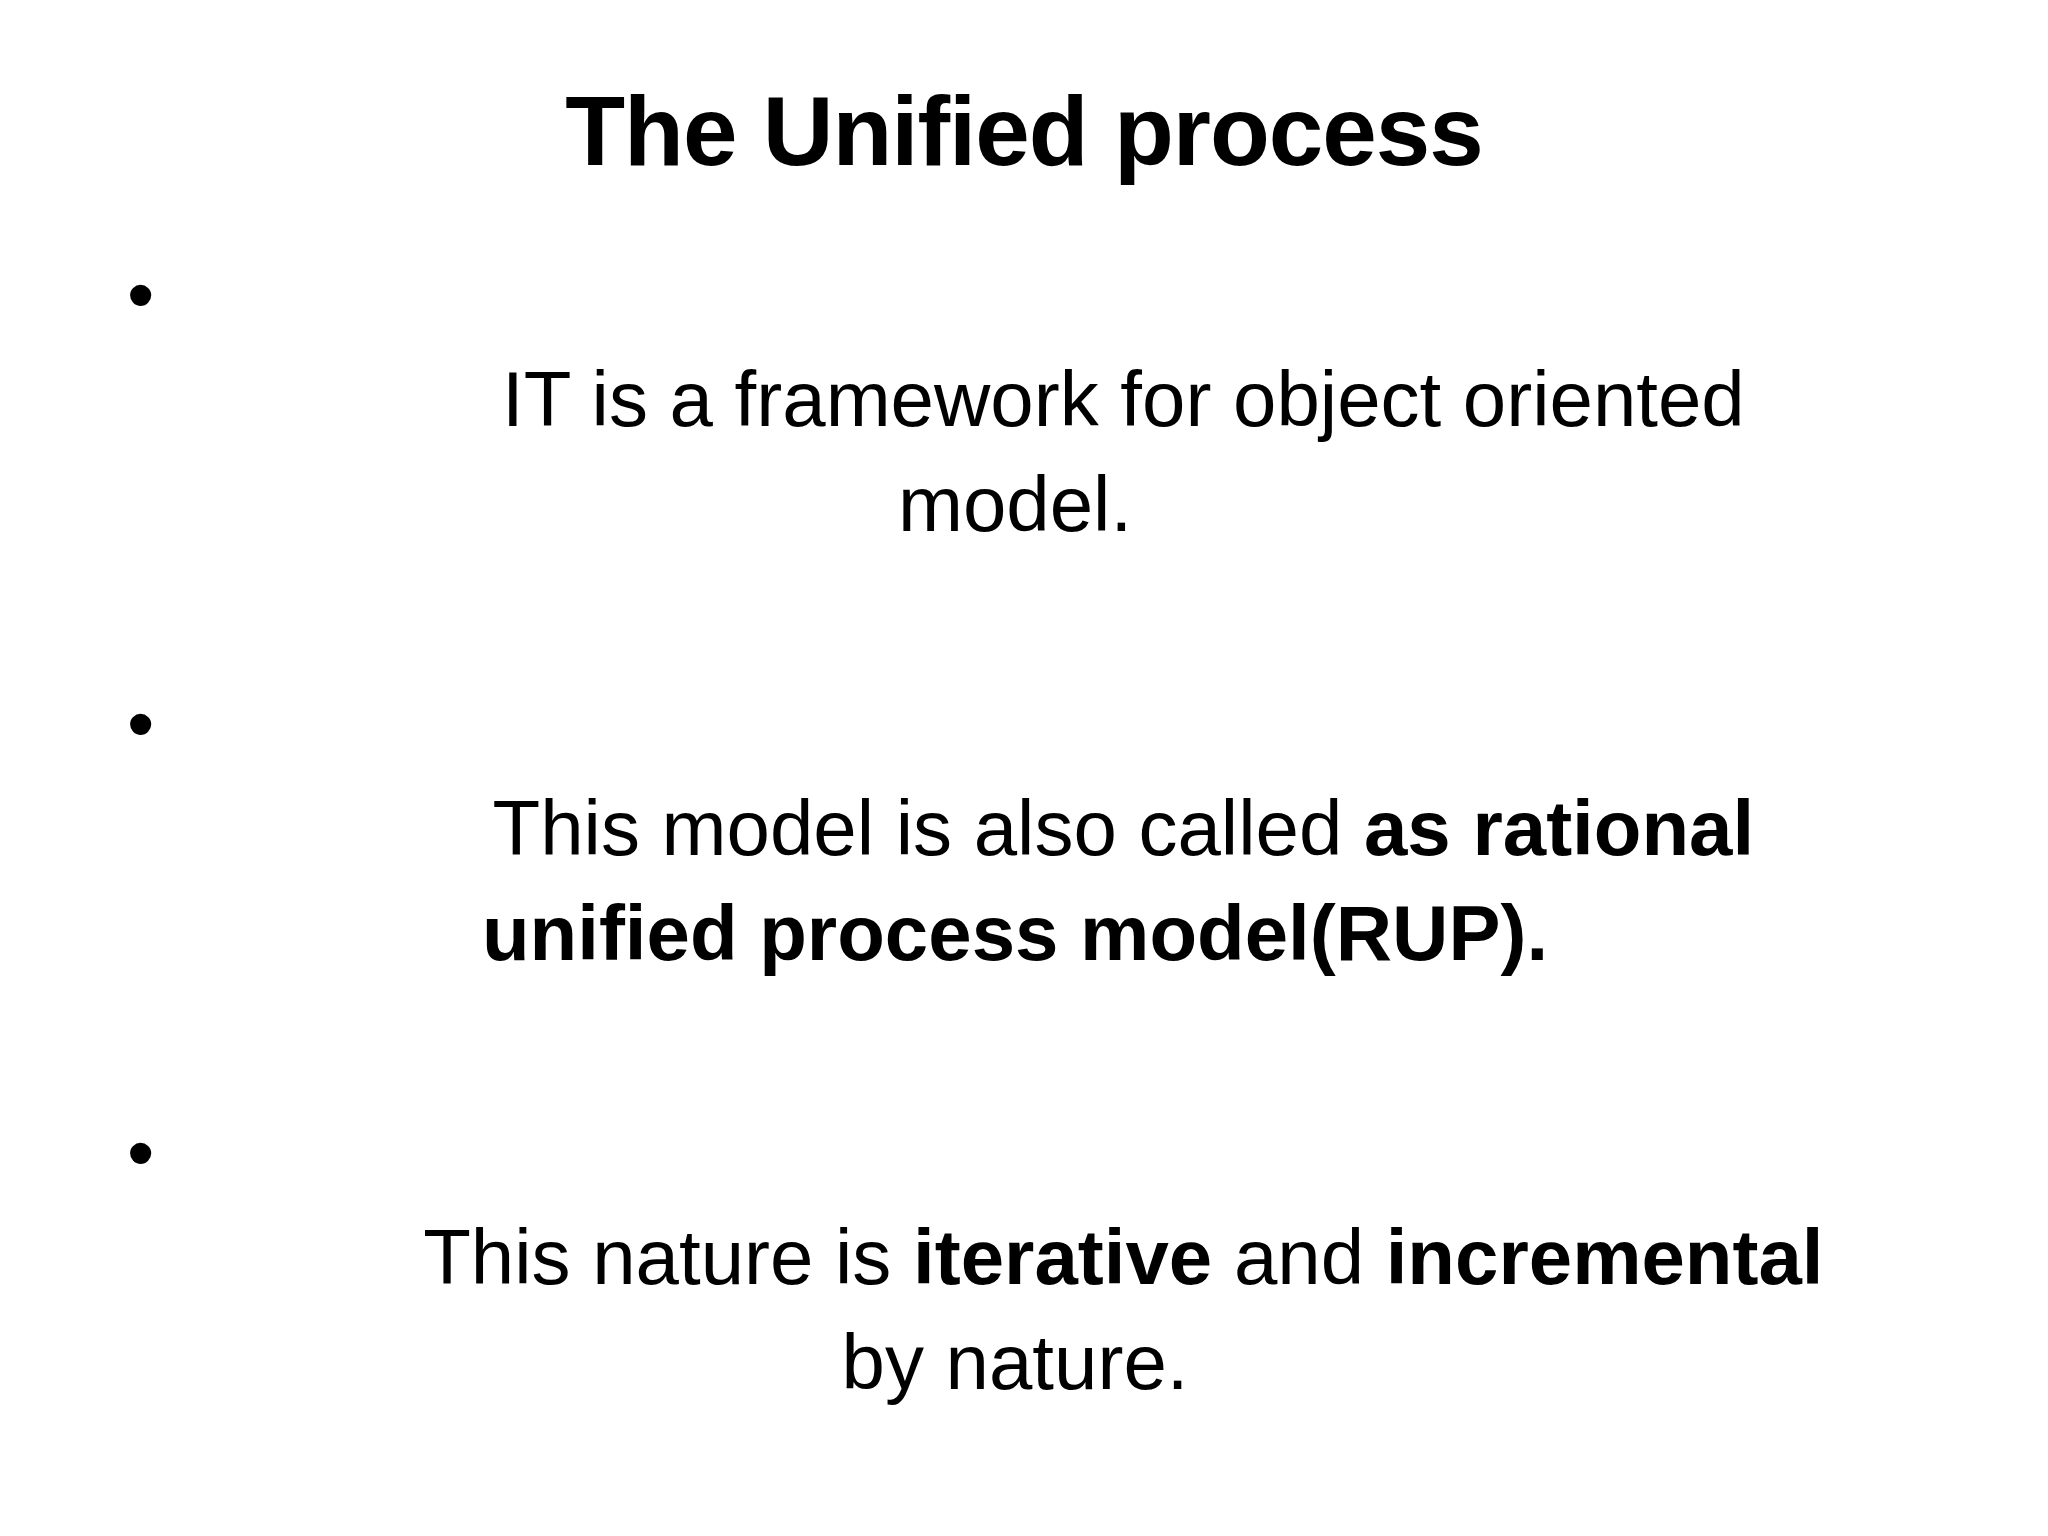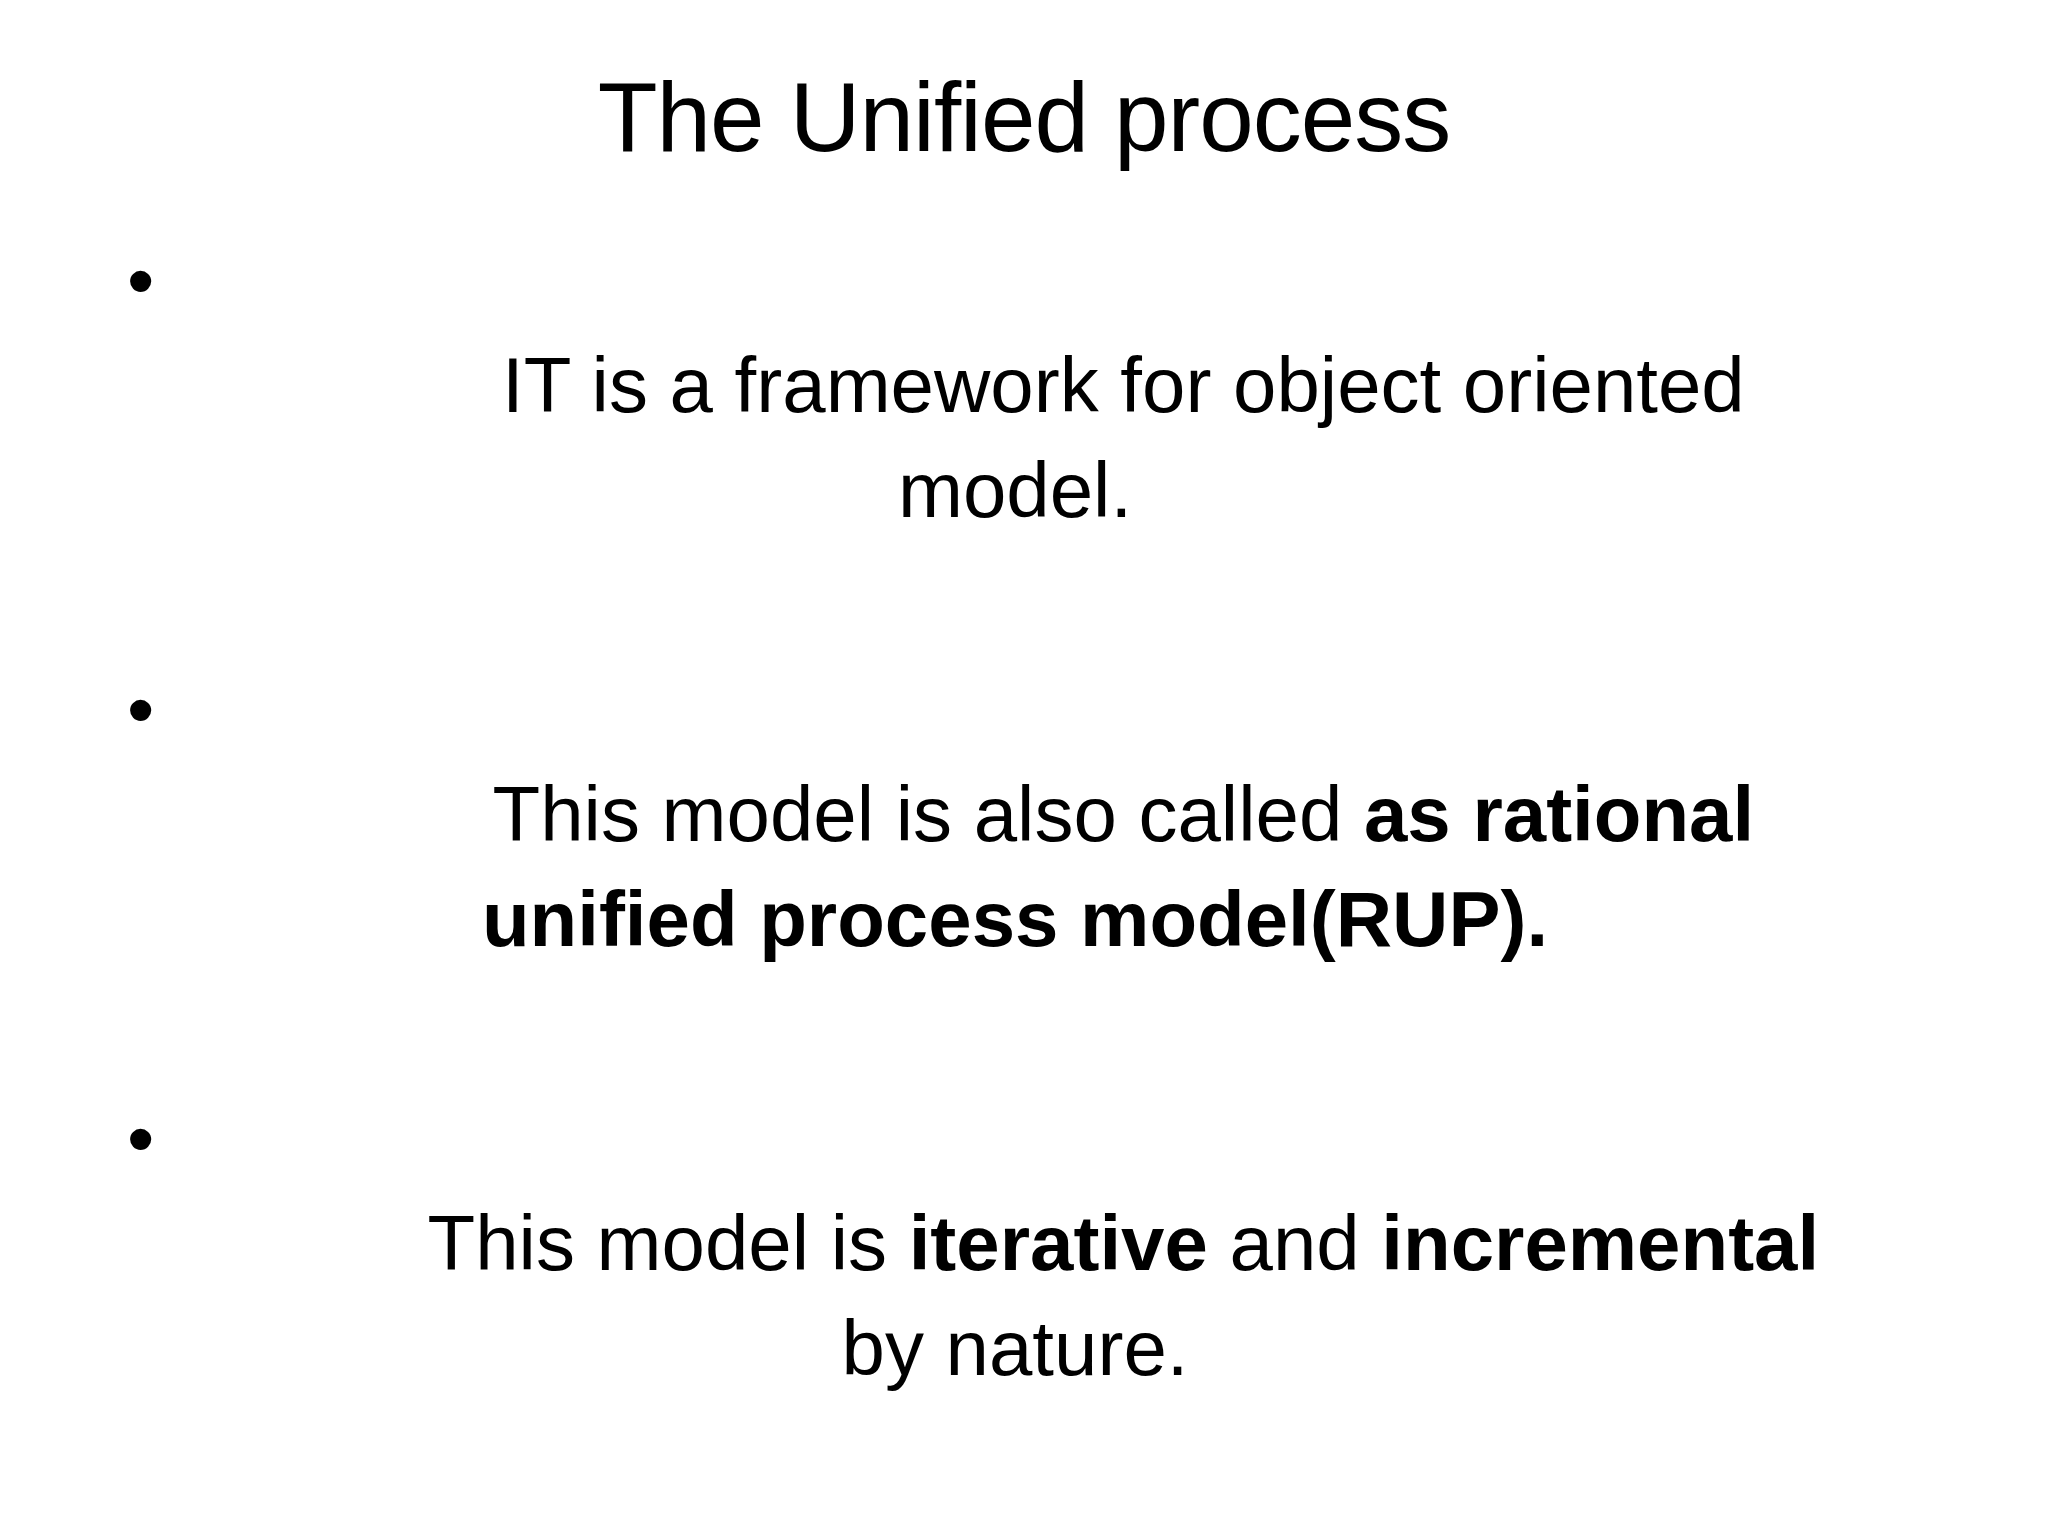--- a/index.html
+++ b/index.html
@@ -14,22 +14,23 @@
     color: #000000;
     font-family: "Liberation Sans", "DejaVu Sans", sans-serif;
     overflow: hidden;
     box-sizing: border-box;
   }
   .slide-title {
     padding-top: 68px;
     text-align: center;
     font-size: 98px;
     line-height: 1.0;
-    font-weight: 400;
+    font-weight: 700;
     letter-spacing: -1px;
+    margin-top: 14px;
   }
   .content {
     margin-top: 62px;
     padding-left: 127px;
     padding-right: 120px;
   }
   .bullet-item {
     display: flex;
     align-items: flex-start;
     margin-bottom: 9px;
@@ -71,21 +72,21 @@
       <div class="bullet-item">
         <span class="bullet-marker">•</span>
         <div class="bullet-text">
           <span>This model is also called </span><span class="b">as rational unified process model(RUP).</span>
         </div>
       </div>
 
       <div class="bullet-item">
         <span class="bullet-marker">•</span>
         <div class="bullet-text">
-          <span>This model is </span><span class="b">iterative</span><span> and </span><span class="b">incremental</span><span> by nature.</span>
+          <span>This nature is </span><span class="b">iterative</span><span> and </span><span class="b">incremental</span><span> by nature.</span>
         </div>
       </div>
 
       <div class="bullet-item">
         <span class="bullet-marker">•</span>
         <div class="bullet-text">
           
         </div>
       </div>
 

